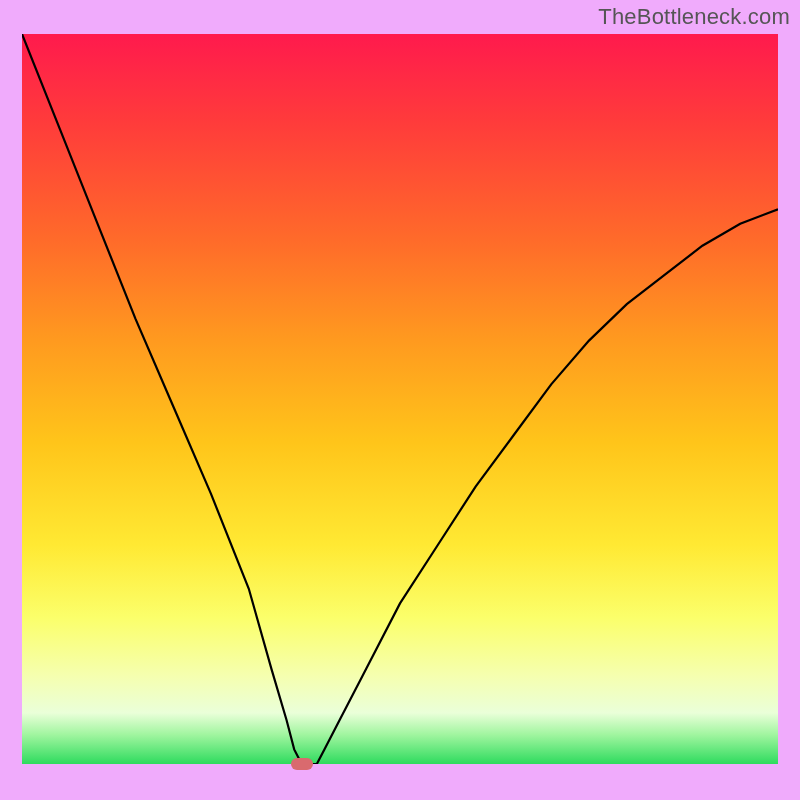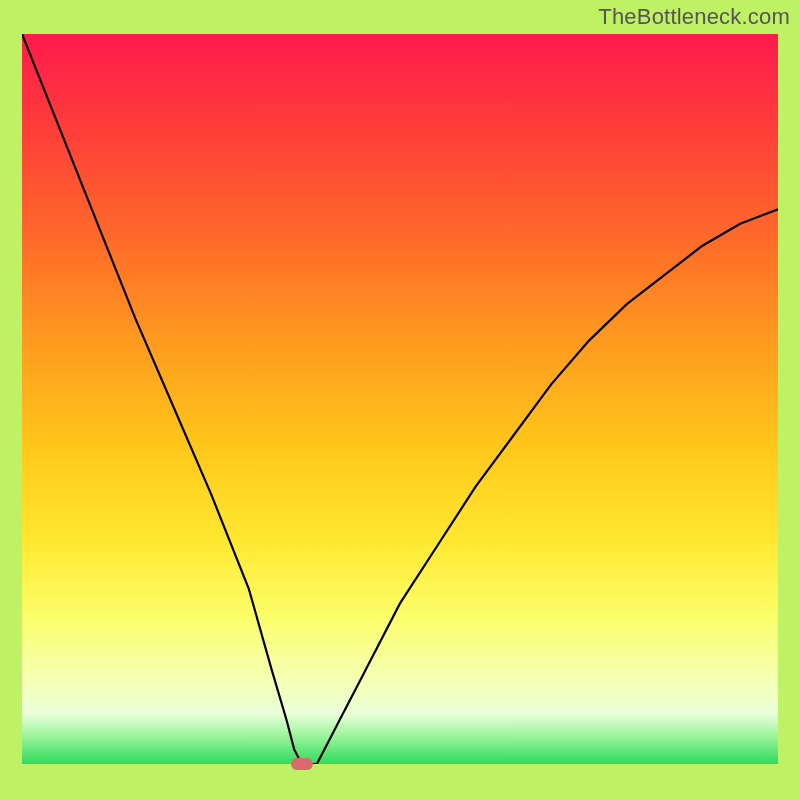--- a/index.html
+++ b/index.html
@@ -8,21 +8,21 @@
     width: 800px;
     height: 800px;
     background: #000;
     font-family: Arial, Helvetica, sans-serif;
     overflow: hidden;
   }
   .frame {
     position: relative;
     width: 800px;
     height: 800px;
-    background: #bef264;
+    background: #f0abfc;
   }
   .watermark {
     position: absolute;
     top: 4px;
     right: 10px;
     color: #555;
     font-size: 22px;
     font-weight: 500;
     letter-spacing: 0.2px;
     z-index: 10;

